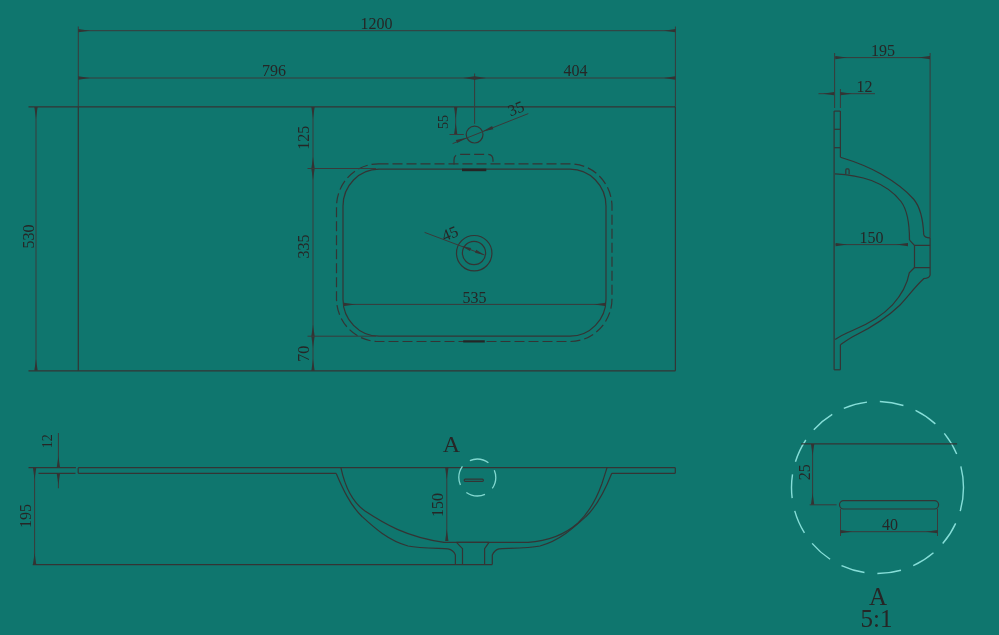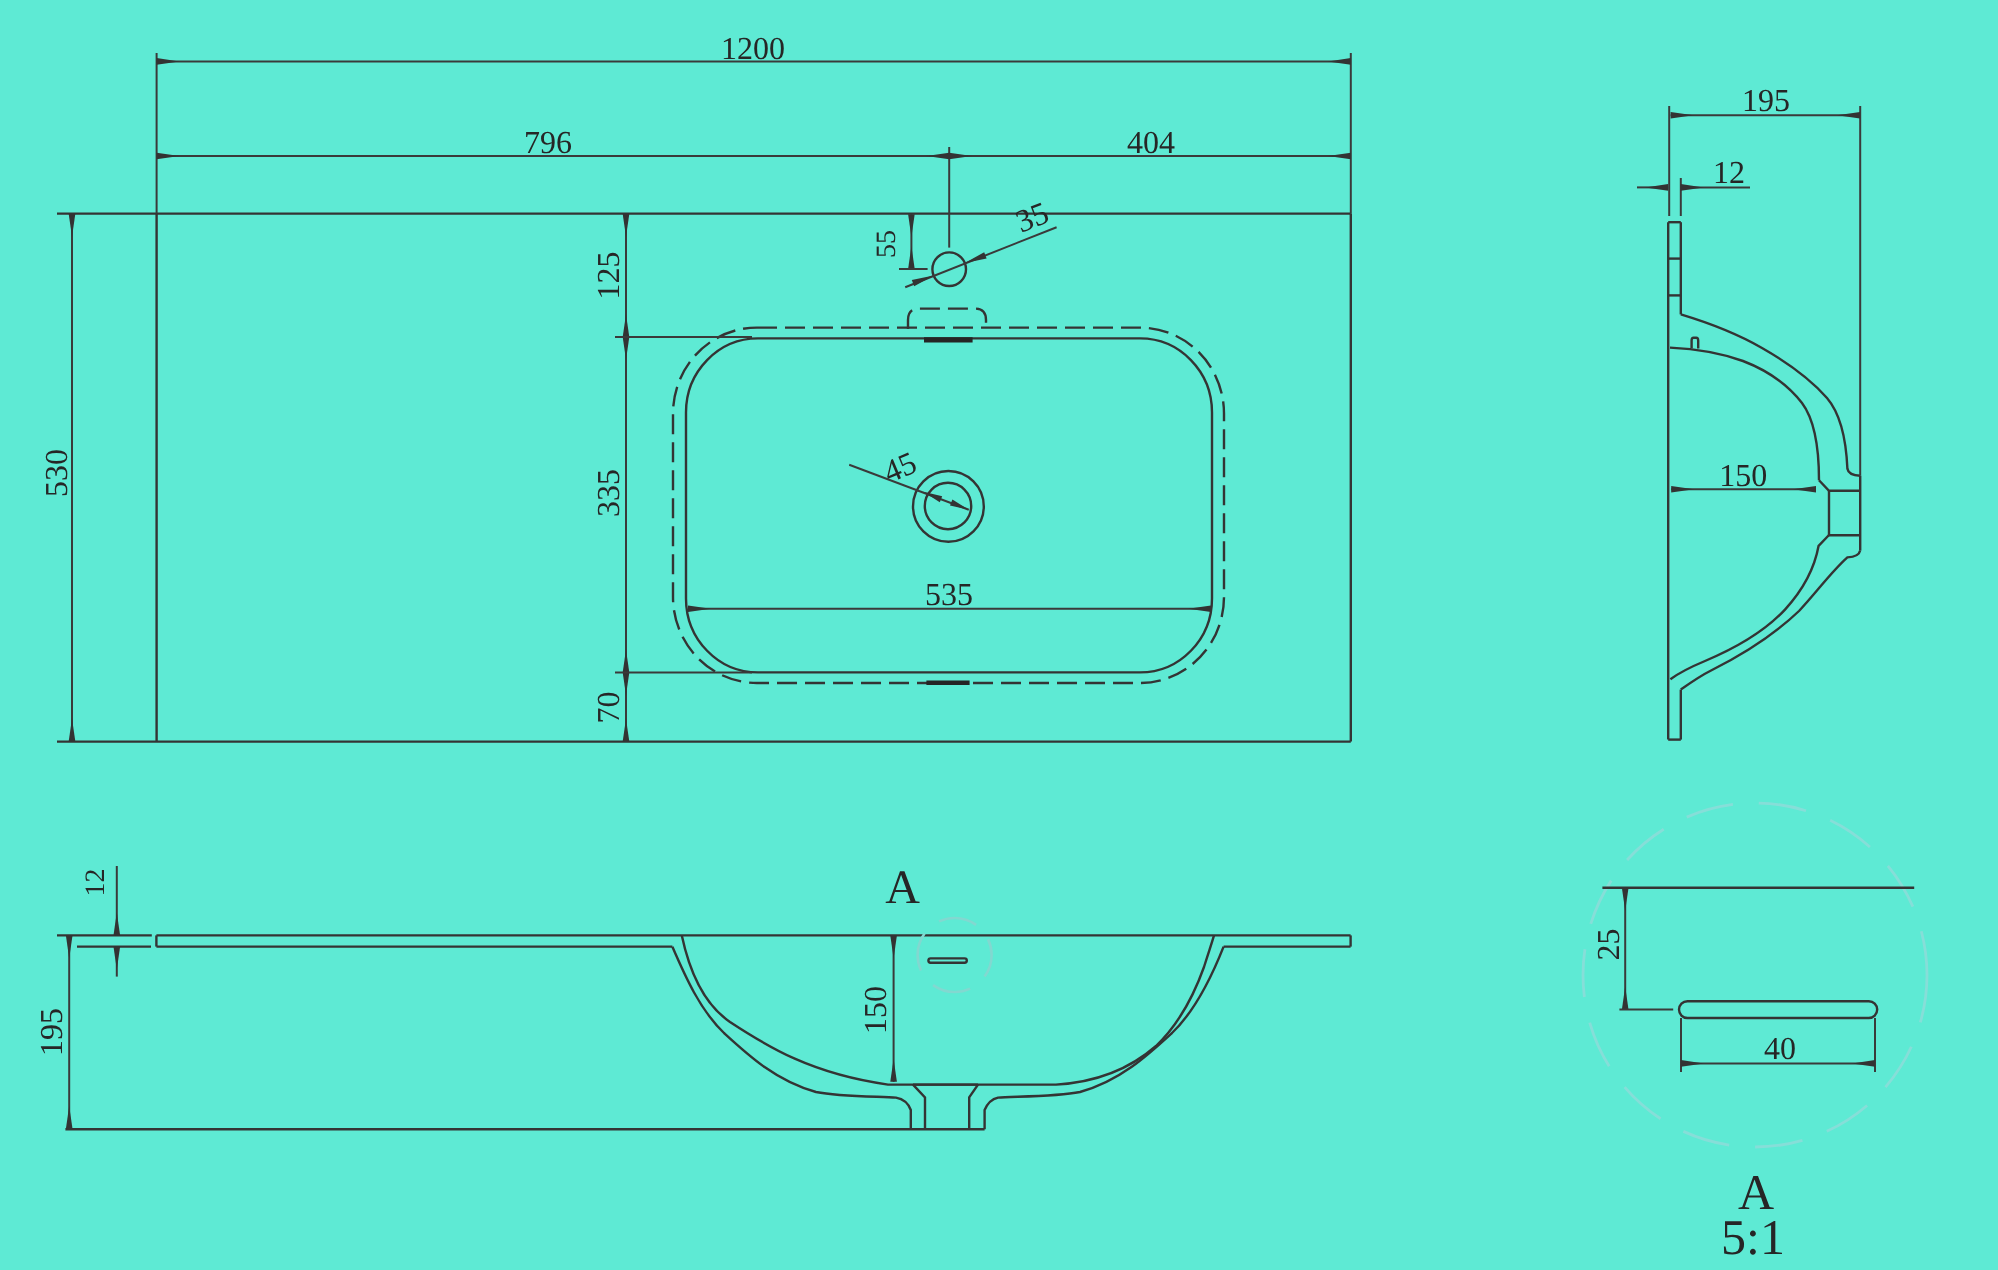--- a/index.html
+++ b/index.html
@@ -1,16 +1,16 @@
 <!DOCTYPE html>
 <html><head>
 <meta charset="utf-8">
 <style>
   html,body{margin:0;padding:0;background:#ffffff;}
-  #page{width:999px;height:635px;position:relative;overflow:hidden;background:#5eead4;}
+  #page{width:999px;height:635px;position:relative;overflow:hidden;background:#0f766e;}
   svg{position:absolute;left:0;top:0;}
   text{font-family:"Liberation Serif",serif;fill:#262626;}
 </style>
 </head>
 <body>
 <div id="page">
 <svg width="999" height="635" viewBox="0 0 999 635">
 <defs>
   <marker id="ar" viewBox="0 0 12 4" refX="11.6" refY="2" markerWidth="12" markerHeight="4" orient="auto-start-reverse" markerUnits="userSpaceOnUse">
     <path d="M0.2,2 L11.6,0.35 L11.6,3.65 Z" fill="#333"></path>

